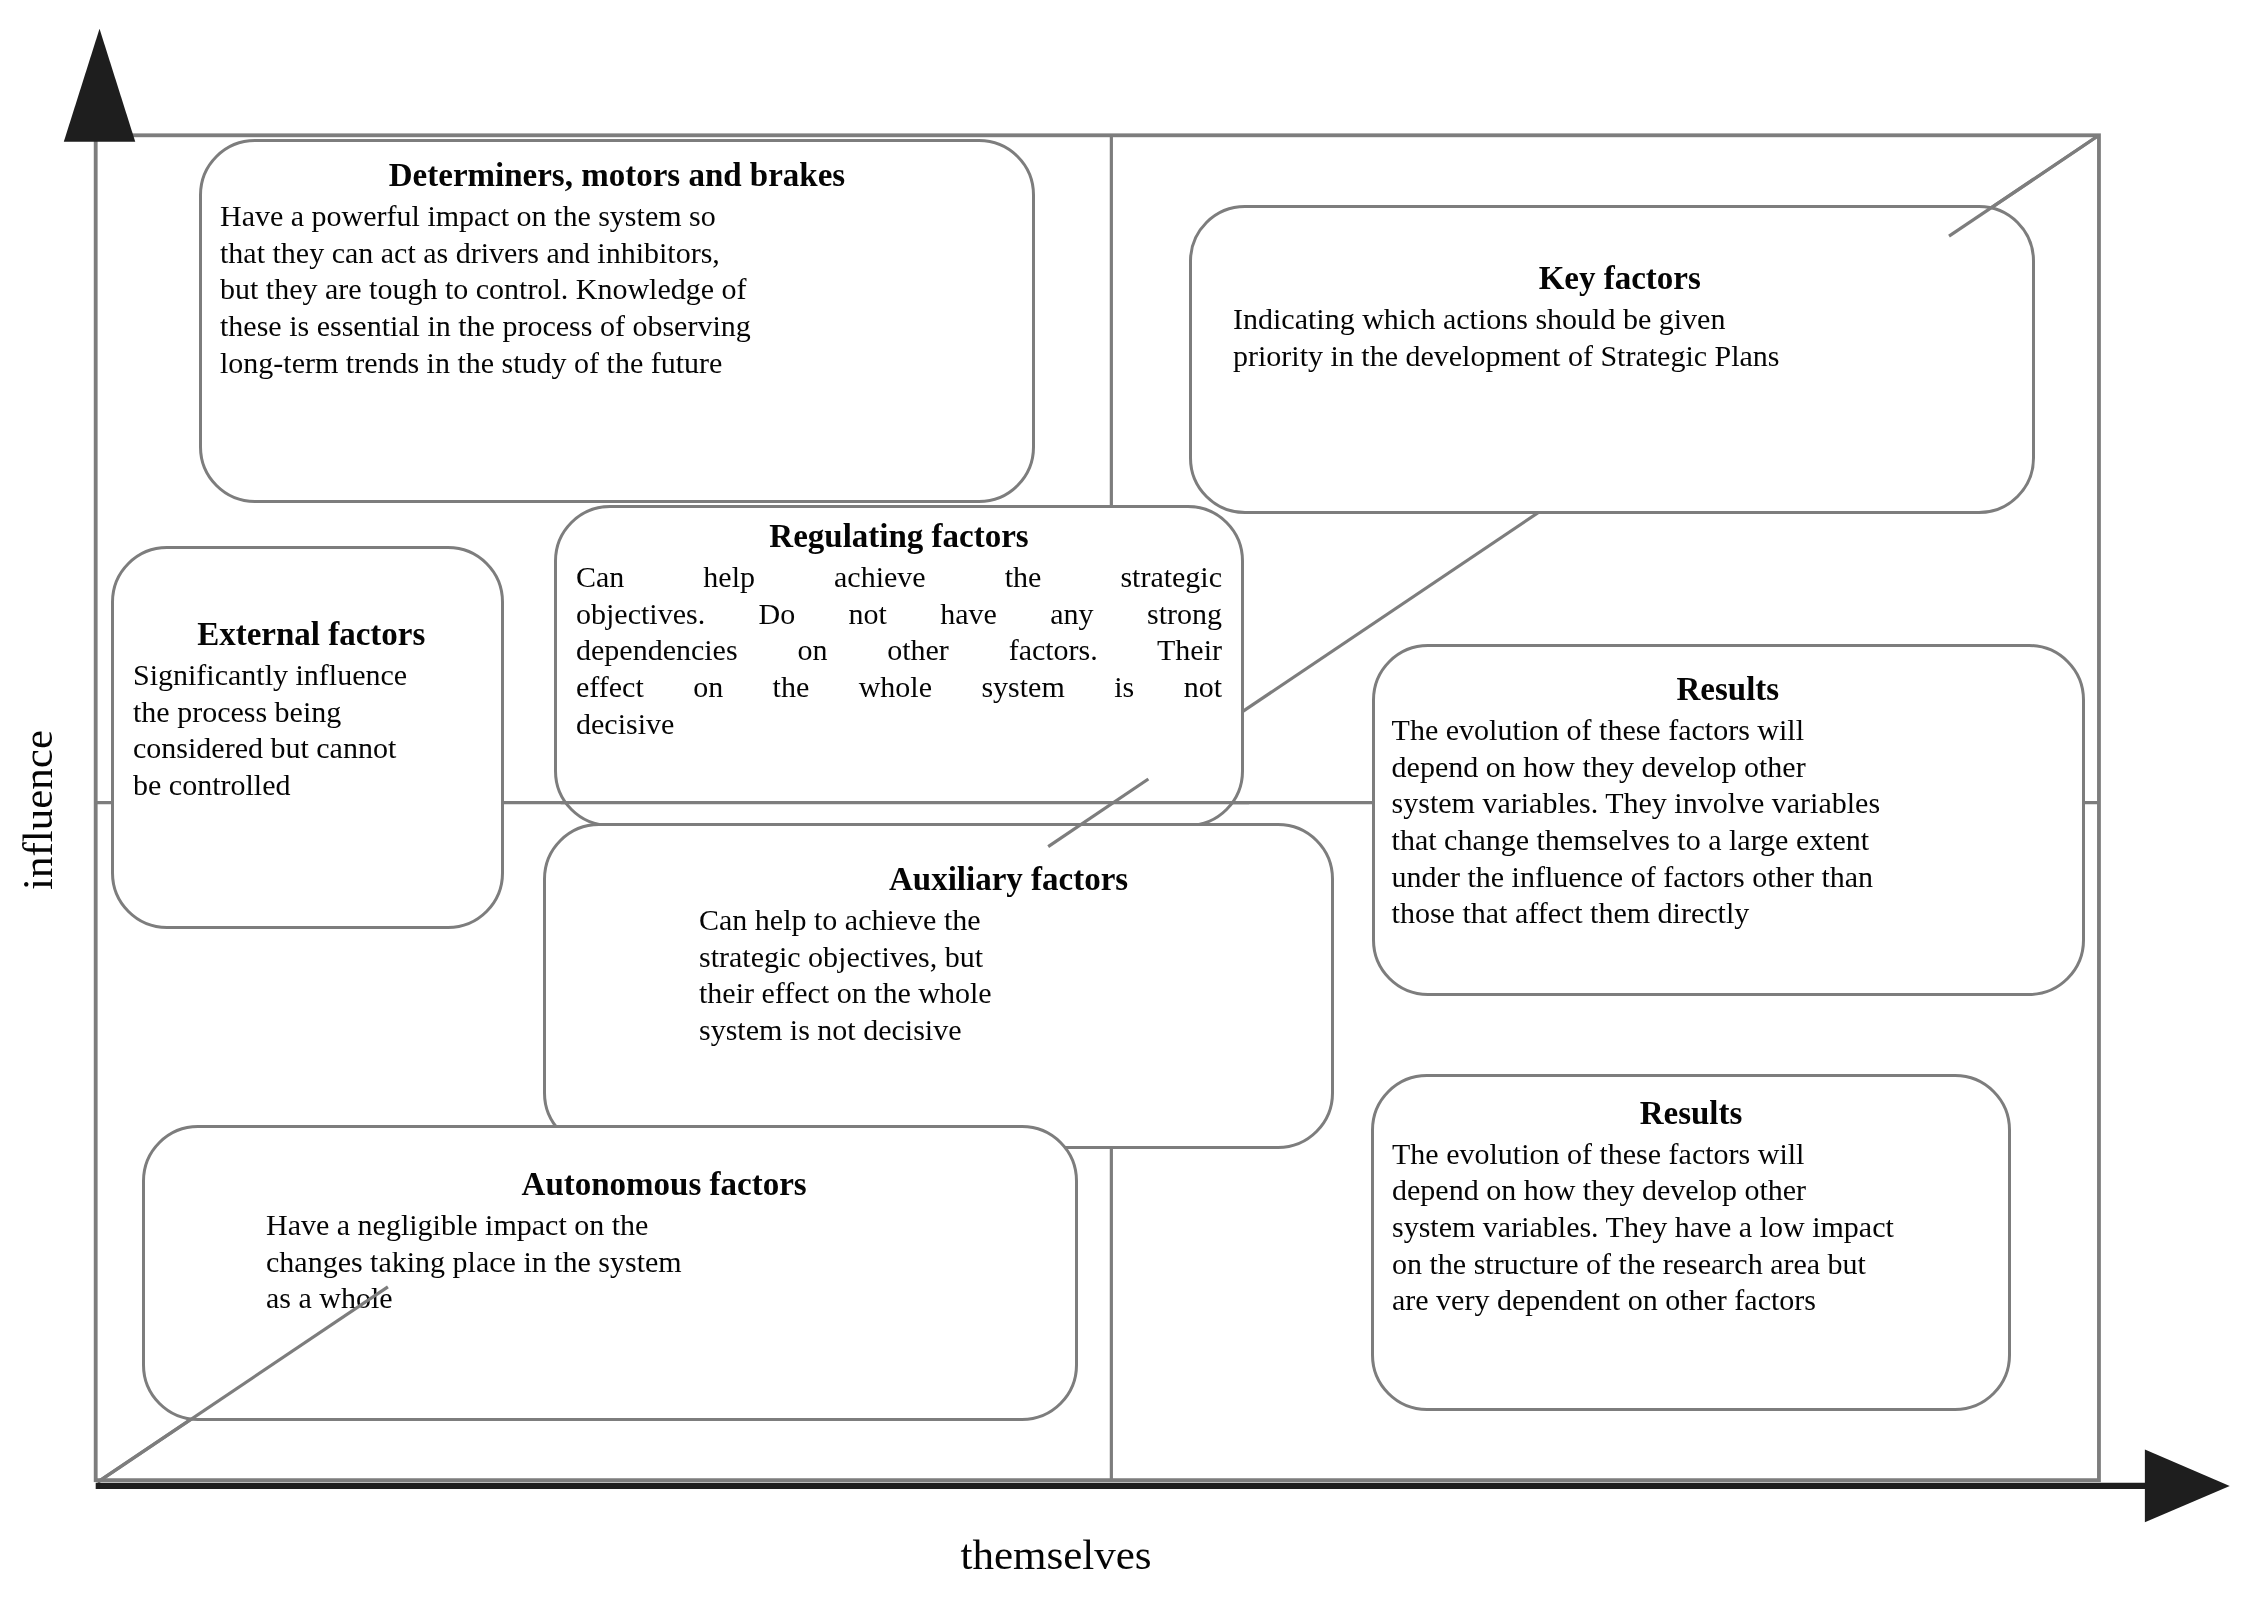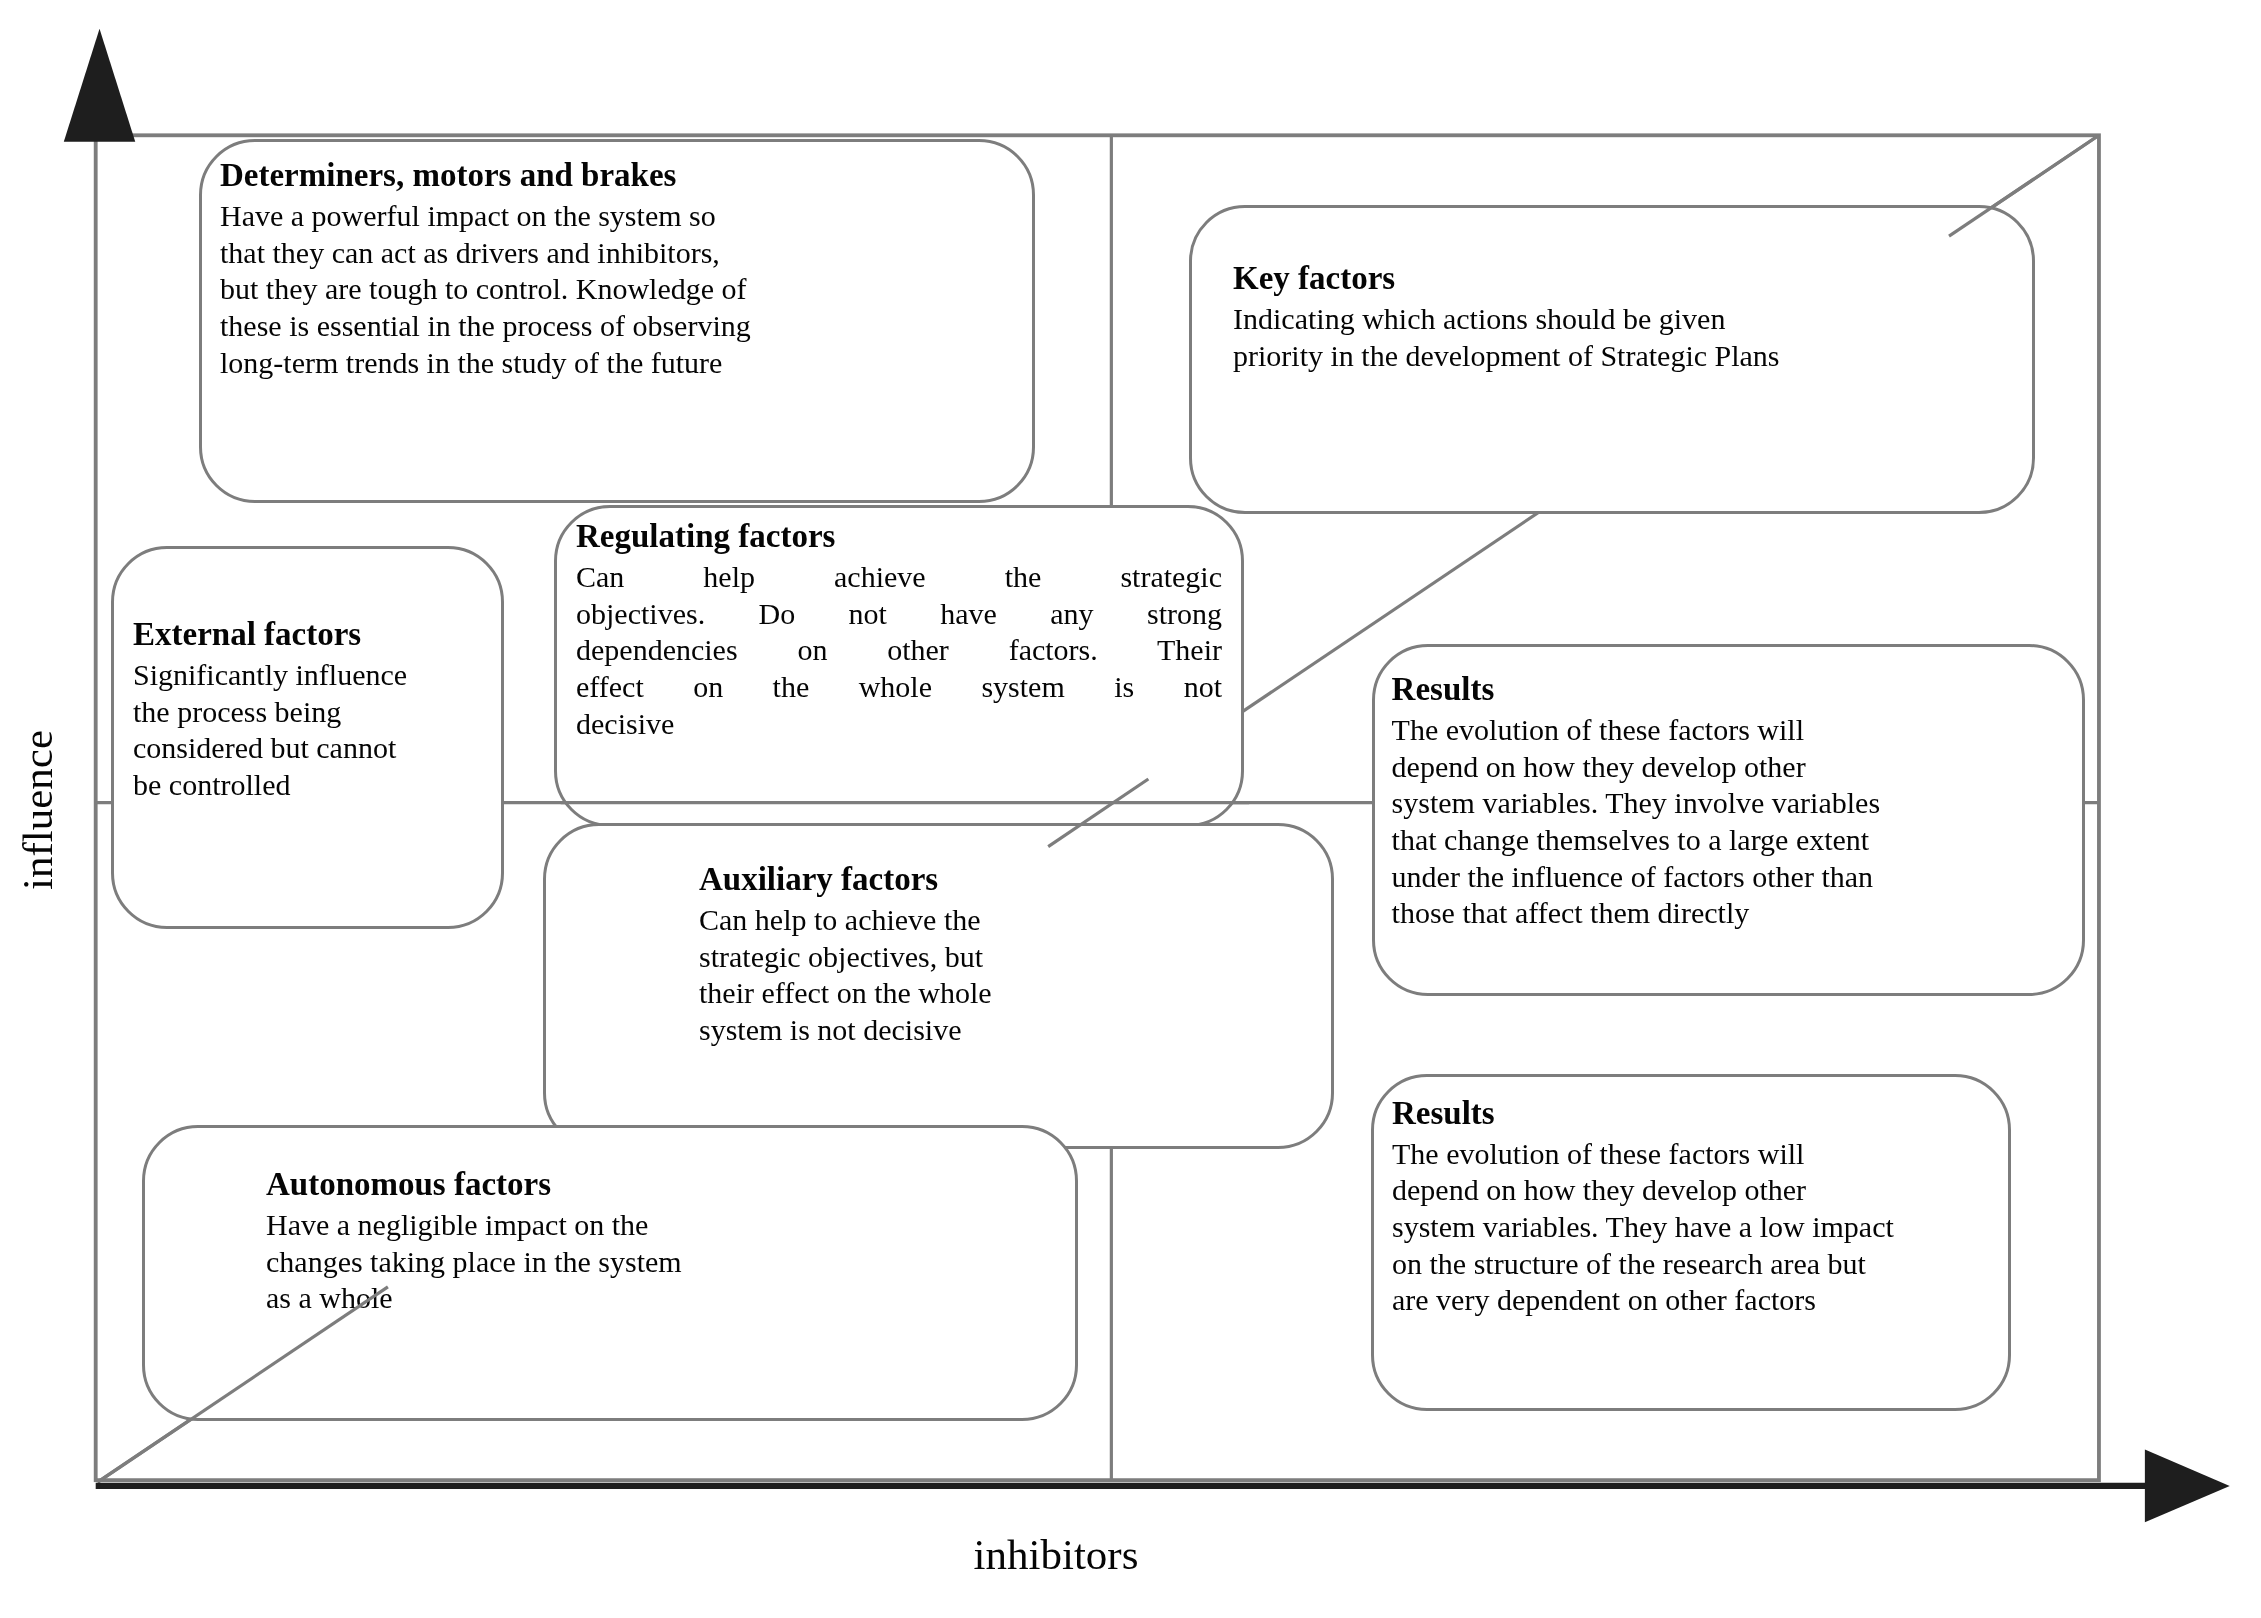--- a/index.html
+++ b/index.html
@@ -27,21 +27,21 @@
     box-sizing:border-box;
     background:var(--background);
     border:3.2px solid var(--line-gray);
     border-radius:56px;
     z-index:2;
     padding:11.5px 18px;
   }
   .box-title{
     font-weight:bold;
     font-size:33px;
-    text-align:left;
+    text-align:center;
     line-height:1.2;
     margin-bottom:2.6px;
   }
   .box-body{
     font-size:30px;
     line-height:1.22;
     white-space:pre-line;
     text-align:left;
   }
   
@@ -158,16 +158,16 @@
   </svg>
 
   <svg class="layer top" viewBox="0 0 3544 2536" width="2261" height="1618">
     <line x1="156" y1="215" x2="156" y2="140" style="stroke:var(--axis-color)" stroke-width="14"></line>
     <polygon points="156,45 100,222 212,222" style="fill:var(--axis-color)"></polygon>
     <line x1="150" y1="2329" x2="3385" y2="2329" style="stroke:var(--axis-color)" stroke-width="10"></line>
     <polygon points="3495,2329 3362,2272 3362,2386" style="fill:var(--axis-color)"></polygon>
   </svg>
 
   <div class="y-label">influence</div>
-  <div class="x-label">inhibitors</div>
+  <div class="x-label">themselves</div>
 
 </div>
 
 
 </body></html>

